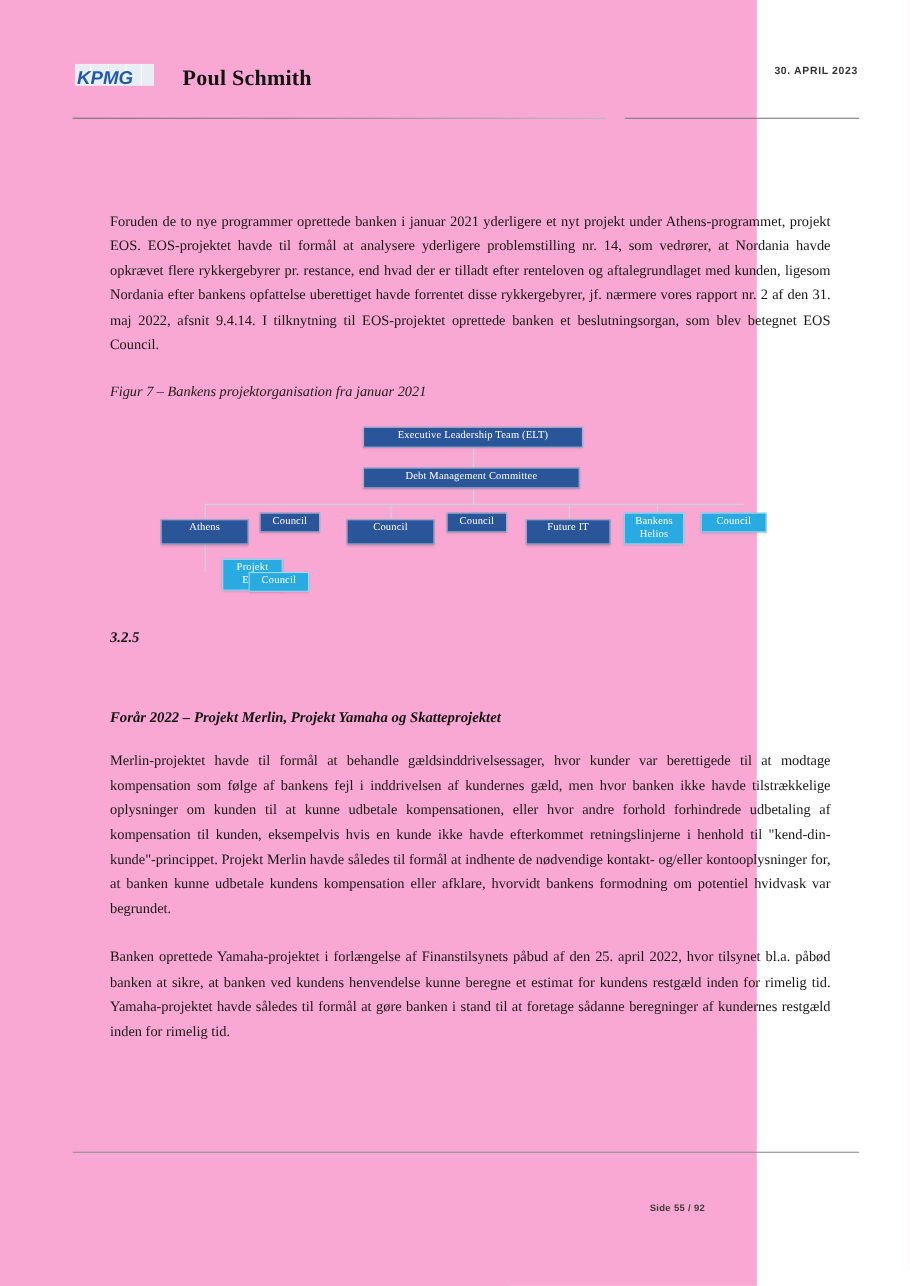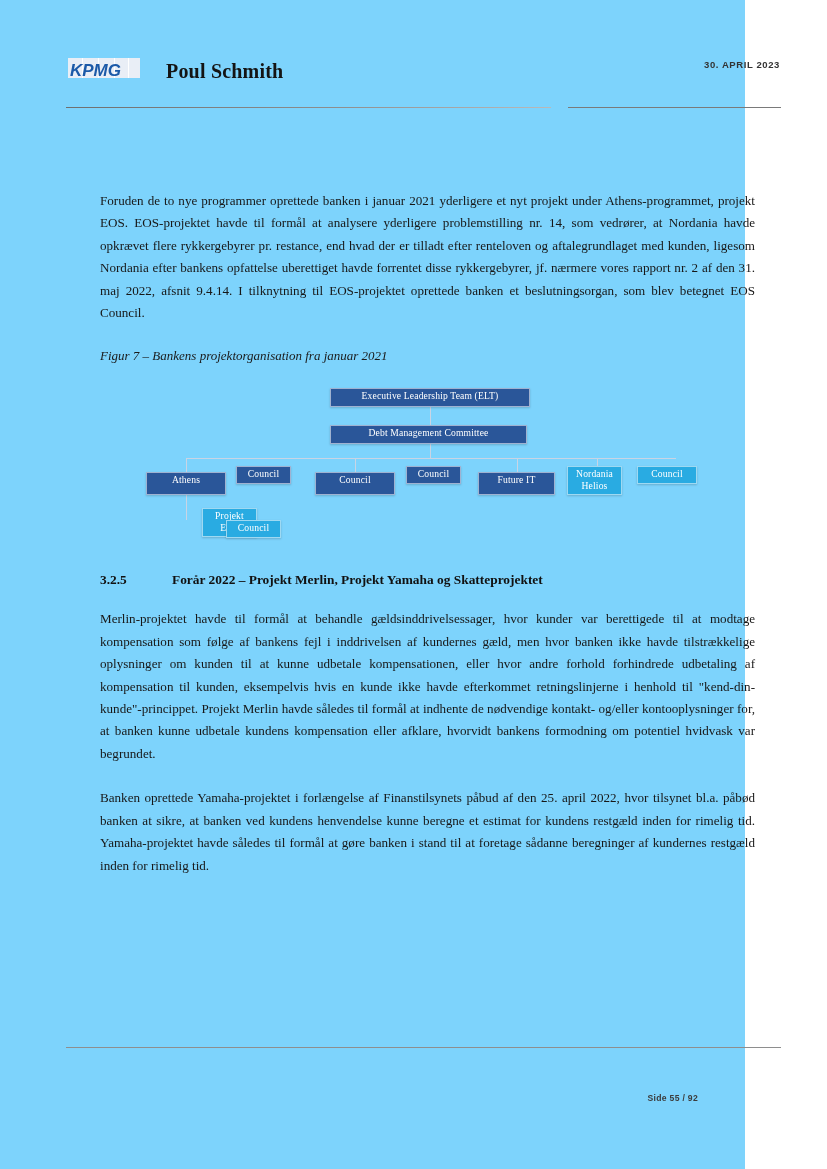--- a/index.html
+++ b/index.html
@@ -12,23 +12,23 @@
     height: 1169px;
     position: relative;
     font-family: "Liberation Serif", "DejaVu Serif", serif;
     color: #1a1a1a;
     overflow: hidden;
   }
 
   .page {
     position: absolute;
     inset: 0;
-    width: 745px;
+    width: 688px;
     height: 1169px;
-    background: #7dd3fc;
+    background: #f9a8d4;
   }
 
   
   .header {
     position: absolute;
     left: 0;
     top: 0;
     width: 827px;
     height: 120px;
   }
@@ -139,21 +139,23 @@
   }
   .connector.v { width: 1px; }
   .connector.h { height: 1px; }
 
   
   .section-heading {
     margin: 18px 0 20px 0;
     display: flex;
     font-size: 13.4px;
     font-weight: bold;
+    font-style: italic;
     color: #111111;
+    flex-direction: column;
   }
   .section-heading .num { width: 72px; flex: 0 0 72px; }
   .section-heading .title { flex: 1; }
 
   
   .footer-rule {
     position: absolute;
     left: 66px;
     top: 1047px;
     width: 715px;
@@ -234,21 +236,21 @@
       </div>
       <div class="node dark" style="left:306px; top:90px; width:55px; height:18px;">
         <span>Council</span>
       </div>
 
       <div class="node dark" style="left:378px; top:96px; width:77px; height:23px;">
         <span>Future IT</span>
       </div>
 
       <div class="node light" style="left:467px; top:90px; width:55px; height:29px;">
-        <span>Nordania Helios</span>
+        <span>Bankens Helios</span>
       </div>
       <div class="node light" style="left:537px; top:90px; width:60px; height:18px;">
         <span>Council</span>
       </div>
 
       <div class="node light" style="left:57px; top:132px; width:55px; height:29px;margin-left:45px;">
         <span>Projekt EOS</span>
       </div>
       <div class="node light" style="left:126px; top:144px; width:55px; height:18px;">
         <span>Council</span>

